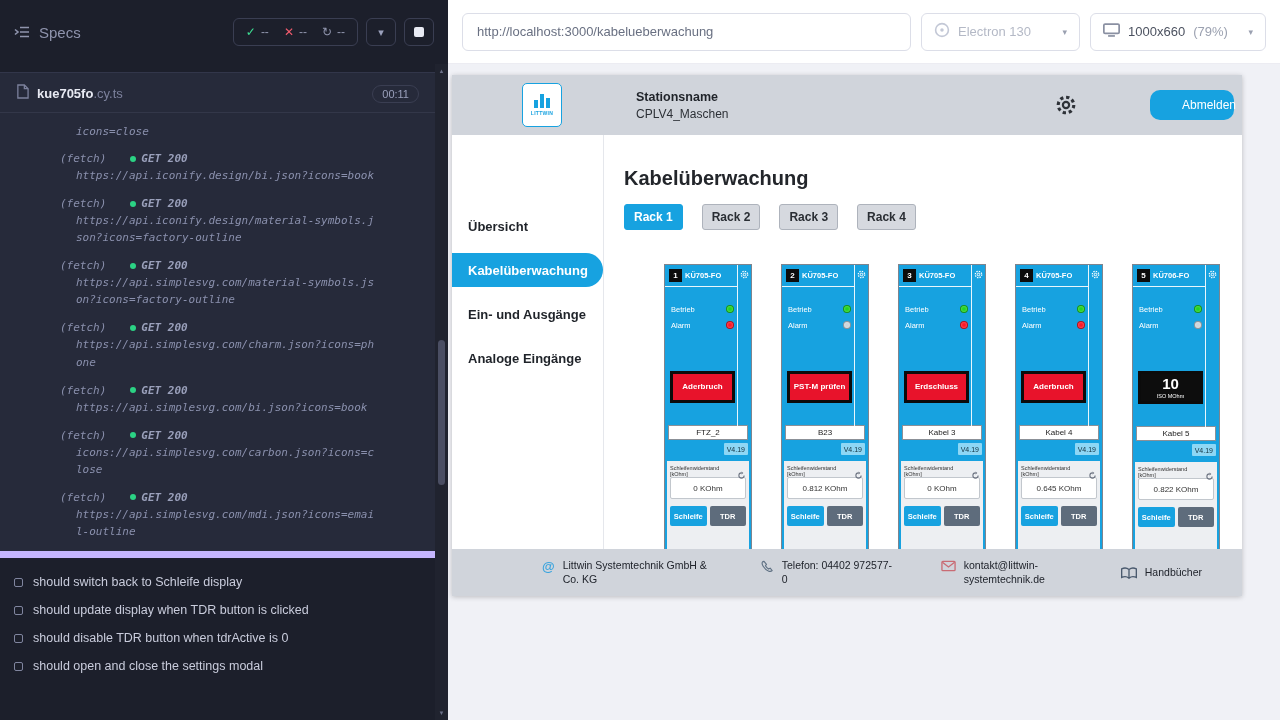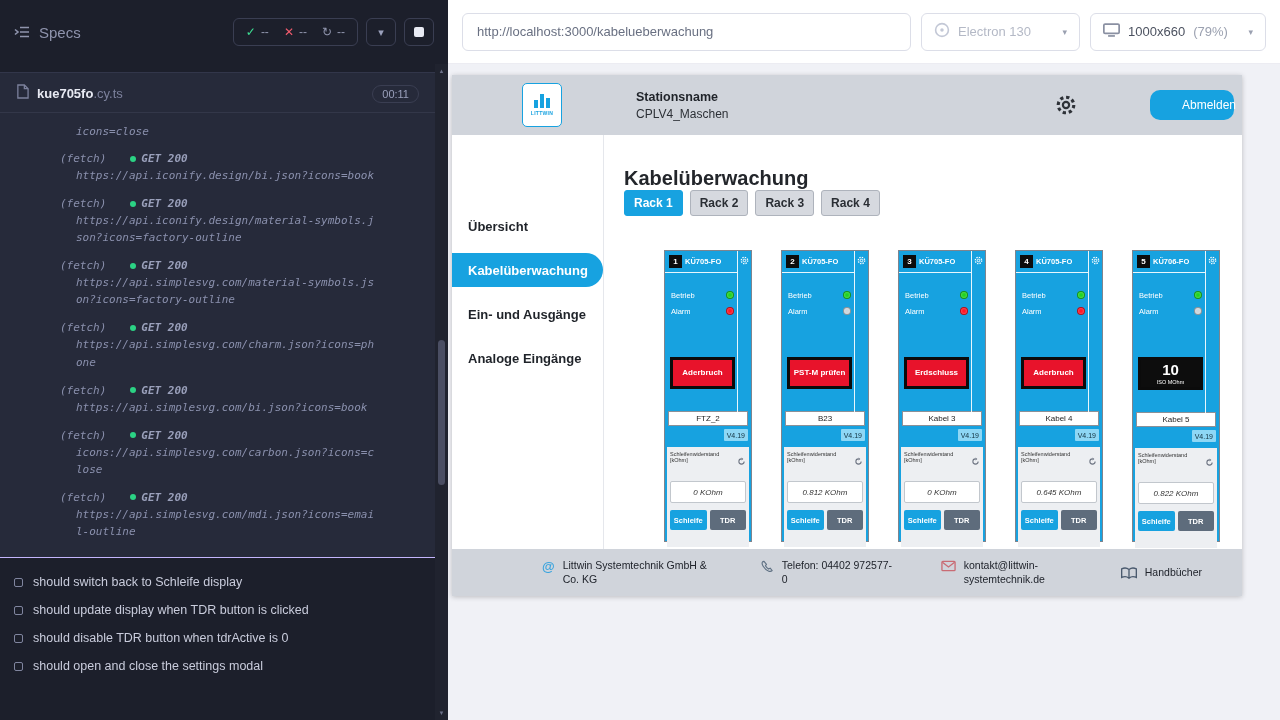--- a/index.html
+++ b/index.html
@@ -12,21 +12,21 @@
   .runner-header { height:64px; display:flex; align-items:center; padding:0 14px; }
   .specs-toggle { display:flex; margin-right:9px; }
   .specs-label { font-size:15px; color:#8f94ad; }
   .stats-group { margin-left:auto; display:flex; align-items:center; gap:15px; border:1px solid #3a3e52; border-radius:6px; padding:6px 12px; font-size:12px; color:#9095ad; }
   .stat { display:flex; align-items:center; gap:5px; }
   .glyph { font-size:12px; }
   .g-pass { color:#3ddc91; } .g-fail { color:#f25c6e; } .g-pend { color:#9095ad; }
   .icon-btn { width:30px; height:28px; margin-left:8px; border:1px solid #3a3e52; border-radius:6px; background:transparent; display:flex; align-items:center; justify-content:center; color:#9aa0bb; font-size:11px; }
   .stop-sq { width:10px; height:10px; background:#e8eaf3; border-radius:2px; }
 
-  .log-panel { position:absolute; top:72px; left:0; width:435px; height:486px; background:#262a3a; border-top:1px solid #32364a; border-bottom:1px solid #c4b5fd; overflow:hidden; }
+  .log-panel { position:absolute; top:72px; left:0; width:435px; height:486px; background:#262a3a; border-top:1px solid #32364a; border-bottom:7px solid #c4b5fd; overflow:hidden; }
   .spec-row { display:flex; align-items:center; gap:8px; padding:11px 16px 9px; border-bottom:1px solid #333749; }
   .spec-name { font-size:13px; color:#e8eaf3; font-weight:bold; }
   .spec-ext { color:#7c819c; font-weight:normal; }
   .time-badge { margin-left:auto; border:1px solid #3a3e52; border-radius:11px; padding:2px 9px; font-size:11px; color:#9aa0bb; }
   .log-lines { padding:10px 16px; font-family:"DejaVu Sans Mono",monospace; font-style:italic; font-size:11px; line-height:1.55; color:#8a90ad; }
   .log-partial { margin:0 0 10px 60px; }
   .log-entry { margin:0 0 11px 44px; }
   .log-head { display:flex; align-items:flex-end; }
   .log-type { margin-right:24px; }
   .log-status { display:flex; align-items:center; gap:5px; font-weight:bold; color:#9aa0bb; }
@@ -66,21 +66,21 @@
   .header-gear { margin-left:auto; margin-right:73px; color:#2e3238; display:flex; }
   .logout-btn { margin-right:8px; width:84px; height:30px; background:#17a2e0; color:#fff; border:none; border-radius:10px; font-size:12px; font-family:"Liberation Sans",sans-serif;padding-left:32px; }
 
   .app-body { display:flex; height:461px; }
   .sidebar { width:152px; border-right:1px solid #e5e7ec; padding-top:74px; flex:0 0 auto; }
   .side-item { height:34px; display:flex; align-items:center; padding-left:16px; margin-bottom:10px; font-size:13px; font-weight:bold; color:#1f2329; }
   .side-item.active { background:#17a2e0; color:#fff; border-radius:0 17px 17px 0; }
 
   .main { flex:1; padding:32px 0 0 20px; overflow:hidden; }
   .page-title { font-size:20px; font-weight:600; color:#23262b; }
-  .tabs { display:flex; gap:7px; margin-top:0; }
+  .tabs { display:flex; gap:19px; margin-top:14px; }
   .tab { padding:5px 9px; font-size:12px; font-weight:bold; border-radius:3px; background:#d6d9df; color:#2a2e34; border:1px solid #aeb3bc; }
   .tab.active { background:#17a2e0; color:#fff; border-color:#17a2e0; }
 
   .cards { display:flex; gap:29px; margin:34px 0 0 40px; }
   .card { position:relative; width:88px; height:292px; background:#17a2e0; border:1px solid #7e848e; color:#fff; flex:0 0 auto; }
   .card-head { height:22px; display:flex; align-items:center; gap:3px; padding:0 2px; margin-right:14px; border-bottom:1px solid rgba(255,255,255,.9); }
   .card-num { width:13px; height:13px; background:#0c0c0c; color:#fff; font-size:8px; font-weight:bold; display:flex; align-items:center; justify-content:center; margin-left:2px; flex:0 0 auto; }
   .card-model { font-size:7.5px; font-weight:bold; white-space:nowrap; }
   .card-side { position:absolute; top:0; right:0; width:14px; height:162px; border-left:1px solid rgba(255,255,255,.9); display:flex; justify-content:center; }
   .card-gear { margin-top:5px; color:#fff; display:flex; }
@@ -92,21 +92,21 @@
   .status-inner { min-height:26px; display:flex; flex-direction:column; align-items:center; justify-content:center; padding:2px 1px; }
   .status-text { font-size:8px; font-weight:bold; text-align:center; line-height:1.2; }
   .status-big { font-size:15px; font-weight:bold; line-height:1; }
   .status-sub { font-size:5.5px; margin-top:2px; }
   .cable-name { margin:22px 3px 0; height:15px; background:#fff; border:1px solid #8b9097; color:#222; font-size:8px; display:flex; align-items:center; justify-content:center; }
   .version-row { margin:3px 3px 0; height:12px; display:flex; justify-content:flex-end; }
   .version { background:#8ed7f5; color:#10303e; font-size:7px; padding:0 3px; display:flex; align-items:center; border-radius:1px; }
   .meas-panel { margin:6px 2px 0; background:#edeff2; padding:4px 3px 0; height:100px; position:relative; }
   .meas-label { font-size:5.5px; color:#333; display:block; padding-right:12px; }
   .refresh-icon { position:absolute; right:3px; top:10px; color:#6b7280; display:flex; }
-  .meas-value { margin-top:18px; height:22px; background:#fff; border:1px solid #c2c7cd; border-radius:2px; color:#333; font-size:8px; display:flex; align-items:center; justify-content:center;font-style:italic; }
+  .meas-value { height:22px; background:#fff; border:1px solid #c2c7cd; border-radius:2px; color:#333; font-size:8px; display:flex; align-items:center; justify-content:center; }
   .card-btns { display:flex; gap:3px; margin-top:7px; }
   .card-btns button { flex:1; height:20px; border:none; border-radius:2px; color:#fff; font-size:7.5px; font-weight:bold; font-family:"Liberation Sans",sans-serif; }
   .btn-schleife { background:#17a2e0; }
   .btn-tdr { background:#5e6c7c; }
 
   .app-footer { position:absolute; left:0; right:0; bottom:0; height:47px; background:#d0d4db; z-index:10; display:flex; align-items:center; justify-content:space-between; padding:0 40px 0 90px; }
   .f-item { display:flex; align-items:flex-start; gap:8px; }
   .f-icon { display:flex; margin-top:1px; }
   .f-icon.at { color:#3aa4de; font-size:13px; font-weight:bold; line-height:1; }
   .f-icon.phone { color:#5f7184; }

